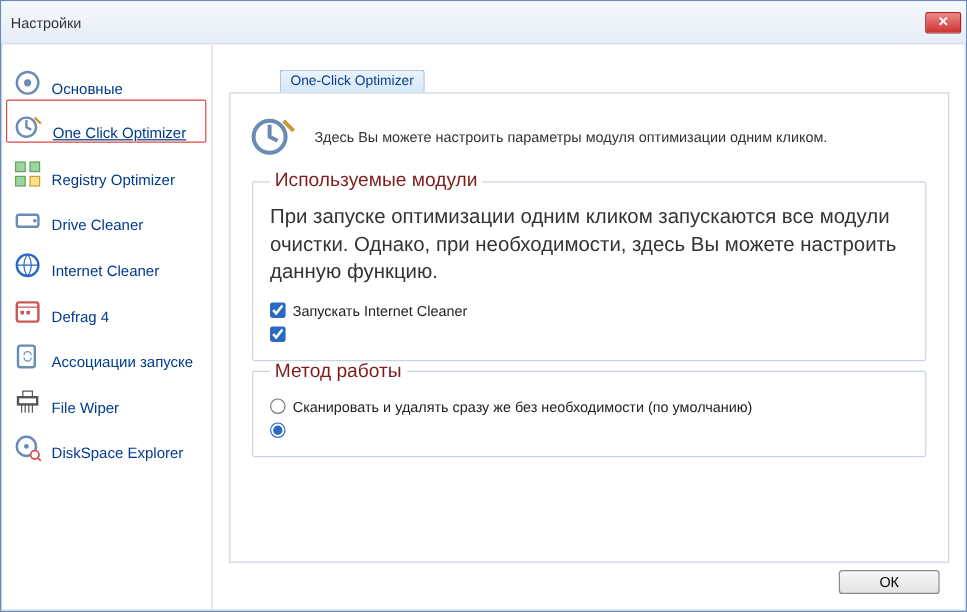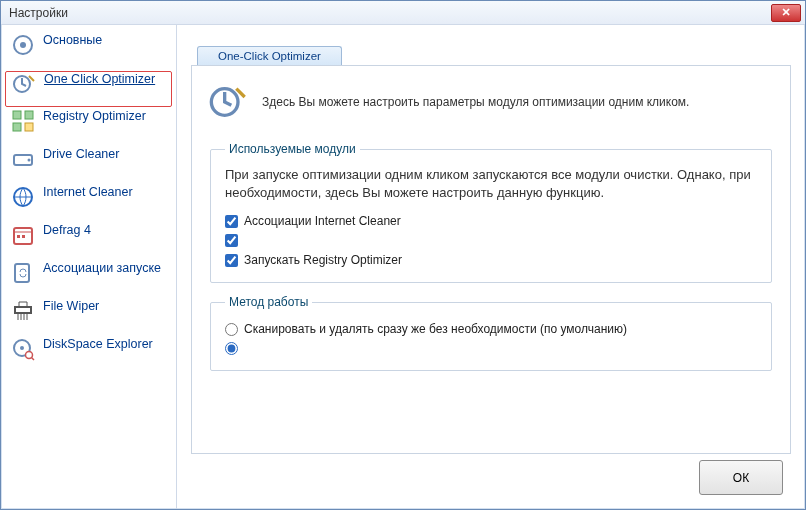--- a/index.html
+++ b/index.html
@@ -5,21 +5,21 @@
   * { box-sizing: border-box; }
   html, body { margin: 0; padding: 0; font-family: "Segoe UI", Tahoma, Arial, sans-serif; font-size: 12px; color: #222; }
   .window {
     width: 806px; height: 510px;
     border: 1px solid #6a8bb6;
     background: #fff;
     display: flex; flex-direction: column;
     box-shadow: 0 0 0 1px #d4e0ef inset;
   }
   .titlebar {
-    height: 24px;
+    height: 36px;
     background: linear-gradient(#f5f9fd, #e6edf7);
     border-bottom: 1px solid #cfd9e8;
     display: flex; align-items: center; justify-content: space-between;
     padding: 0 4px 0 8px;
   }
   .titlebar .title { font-size: 12px; color: #333; }
   .close-btn {
     width: 30px; height: 18px;
     background: linear-gradient(#e88, #c33);
     border: 1px solid #a22;
@@ -29,21 +29,21 @@
     cursor: pointer;
   }
   .body { flex: 1; display: flex; overflow: hidden; }
   .sidebar {
     width: 176px;
     border-right: 1px solid #cfd9e8;
     padding: 8px 4px;
     display: flex; flex-direction: column; gap: 2px;
   }
   .nav-item {
-    display: flex; align-items: flex-start; gap: 8px;
+    display: flex; align-items: flex-end; gap: 8px;
     height: 36px;
     padding: 0 6px;
     border-radius: 2px;
     cursor: pointer;
     color: #003a8c;
   }
   .nav-item.selected {
     border: 1.5px solid #d44;
     text-decoration: underline;
   }
@@ -54,62 +54,63 @@
   }
   .nav-item .label { font-size: 12.5px; }
   .content {
     flex: 1;
     padding: 18px 14px 8px 14px;
     display: flex; flex-direction: column;
     position: relative;
   }
   .tabstrip { display: flex; align-items: flex-end; height: 22px; margin-left: 6px; }
   .tab {
-    padding: 3px 20px;
+    padding: 3px 8px;
     border: 1px solid #9fbad9;
     border-bottom: none;
     background: linear-gradient(#eaf3fc, #d6e7f8);
     border-radius: 3px 3px 0 0;
     color: #0b3f86;
     font-size: 11.5px;
     cursor: pointer;
+    margin-left: 36px;
   }
   .panel {
     border: 1px solid #c9d4e2;
     flex: 1;
     padding: 12px 16px 28px 16px;
     display: flex; flex-direction: column;
-    gap: 12px;
+    gap: 0;
     overflow: auto;
   }
   .intro { display: flex; align-items: center; gap: 14px; padding: 4px 0 8px 0; }
   .intro .big-icon {
     width: 40px; height: 40px;
     display: flex; align-items: center; justify-content: center;
   }
   .intro .desc { font-size: 12px; color: #333; }
   fieldset {
     border: 1px solid #c9d4e2;
     border-radius: 2px;
     padding: 10px 14px 12px 14px;
   }
-  legend { font-size: 12px; color: #0c4a6e; padding: 0 4px; }
-  .hint { font-size: 13px; color: #333; margin-bottom: 10px; line-height: 1.35; }
+  legend { font-size: 16px; color: #7f1d1d; padding: 0 4px; }
+  .hint { font-size: 17px; color: #333; margin-bottom: 10px; line-height: 1.35; }
   .chk-row, .radio-row {
     display: flex; align-items: center; gap: 6px;
     padding: 3px 0;
     font-size: 12px;
   }
   .chk-row input, .radio-row input { margin: 0; accent-color: #2a6ac2; }
   .footer {
     display: flex; justify-content: flex-end;
     padding: 6px 8px;
   }
   .ok-btn {
-    min-width: 84px; height: 35px;
+    min-width: 84px; height: 20px;
     background: linear-gradient(#f7f7f7, #e3e3e3);
     border: 1px solid #8a8a8a;
     border-radius: 3px;
     font-size: 12px;
     cursor: pointer;
   }
 </style>
 </head>
 <body>
 
@@ -239,28 +240,24 @@
             </span>
           <span class="desc">Здесь Вы можете настроить параметры модуля оптимизации одним кликом.</span>
         </div>
 
         <fieldset>
           <legend>Используемые модули</legend>
           <div class="hint">При запуске оптимизации одним кликом запускаются все модули очистки. Однако, при необходимости, здесь Вы можете настроить данную функцию.</div>
           <div id="module-options">
               <label class="chk-row">
                 <input type="checkbox" checked="" style="">
-                <span>Ассоциации Internet Cleaner</span>
+                <span>Запускать Internet Cleaner</span>
               </label>
               <label class="chk-row">
                 <input type="checkbox" checked="" style="">
-              </label>
-              <label class="chk-row">
-                <input type="checkbox" checked="" style="">
-                <span>Запускать Registry Optimizer</span>
               </label>
             </div>
         </fieldset>
 
         <fieldset>
           <legend>Метод работы</legend>
           <div id="method-options">
               <label class="radio-row">
                 <input type="radio" name="method" style="">
                 <span>Сканировать и удалять сразу же без необходимости (по умолчанию)</span>

